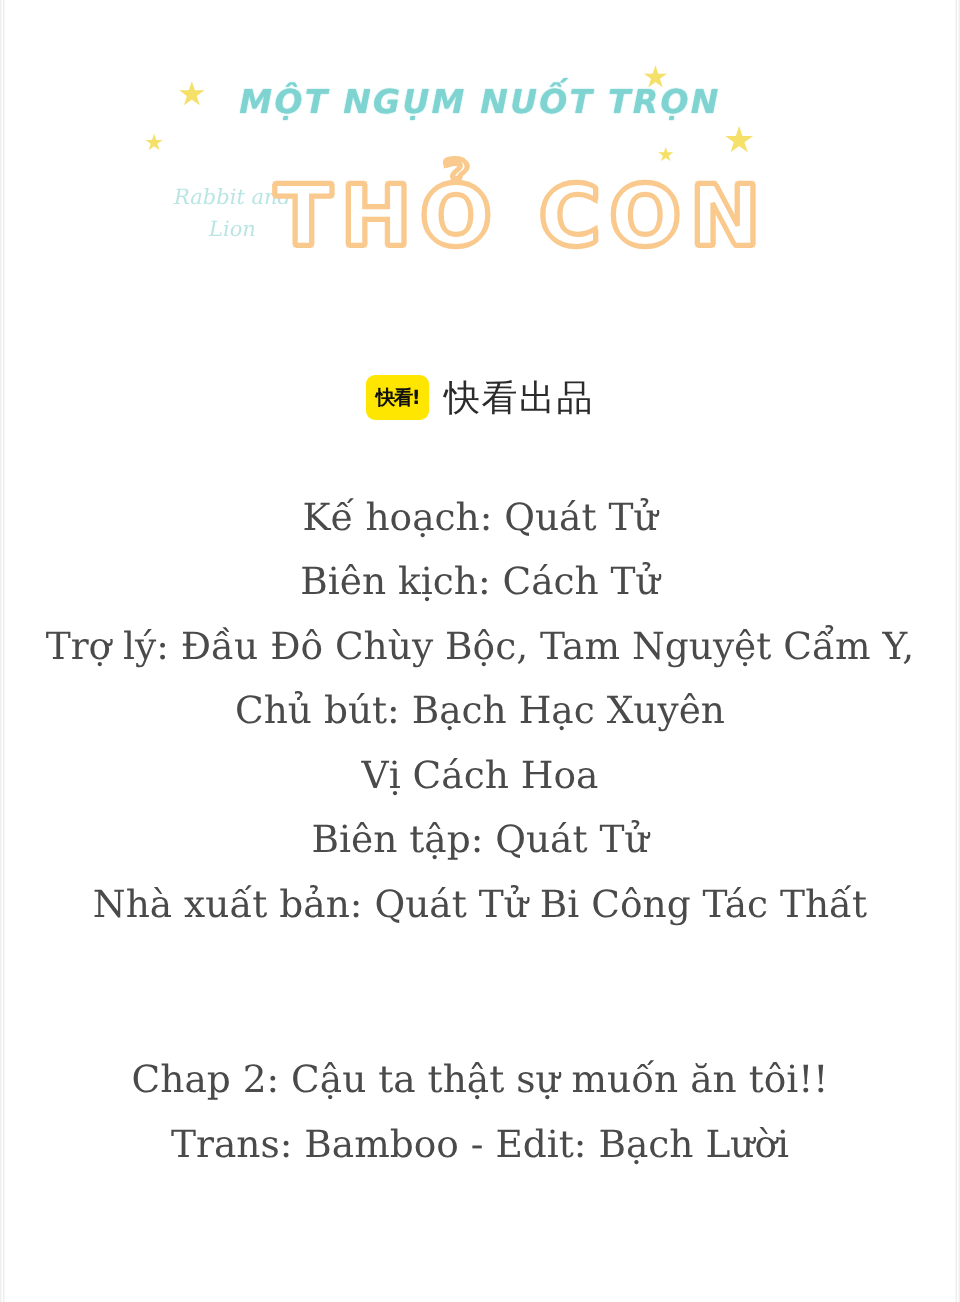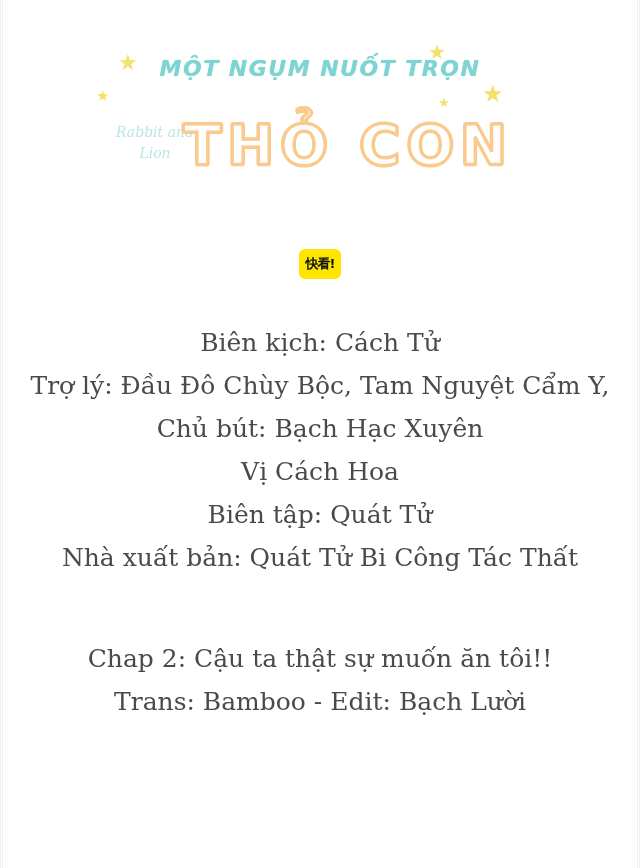--- a/index.html
+++ b/index.html
@@ -125,21 +125,21 @@
     text-align: center;
     font-family: "DejaVu Serif", serif;
     color: #4a4a4a;
     font-size: 25px;
     line-height: 1.72;
     padding: 0 28px;
   }
   .credits .line { white-space: pre-wrap; }
 
   .chapter {
-    margin-top: 58px;
+    margin-top: 74px;
     text-align: center;
     font-family: "DejaVu Serif", serif;
     color: #4a4a4a;
     font-size: 25px;
     line-height: 1.72;
     padding: 0 22px;
   }
 </style>
 </head>
 <body>
@@ -161,23 +161,25 @@
 
     <div class="subtitle-top">MỘT NGỤM NUỐT TRỌN</div>
 
     <div class="romanized">Rabbit and Lion</div>
 
     <div class="main-title">THỎ CON</div>
   </div>
 
   <div class="publisher">
     <div class="badge">快看!</div>
+    <div class="publisher-name">快看出品</div>
   </div>
 
   <div class="credits">
+    <div class="line">Kế hoạch: Quát Tử</div>
     <div class="line">Biên kịch: Cách Tử</div>
     <div class="line">Trợ lý: Đầu Đô Chùy Bộc, Tam Nguyệt Cẩm Y,</div>
     <div class="line">Chủ bút: Bạch Hạc Xuyên</div>
     <div class="line">Vị Cách Hoa</div>
     <div class="line">Biên tập: Quát Tử</div>
     <div class="line">Nhà xuất bản: Quát Tử Bi Công Tác Thất</div>
   </div>
 
   <div class="chapter">
     <div class="line">Chap 2: Cậu ta thật sự muốn ăn tôi!!</div>

